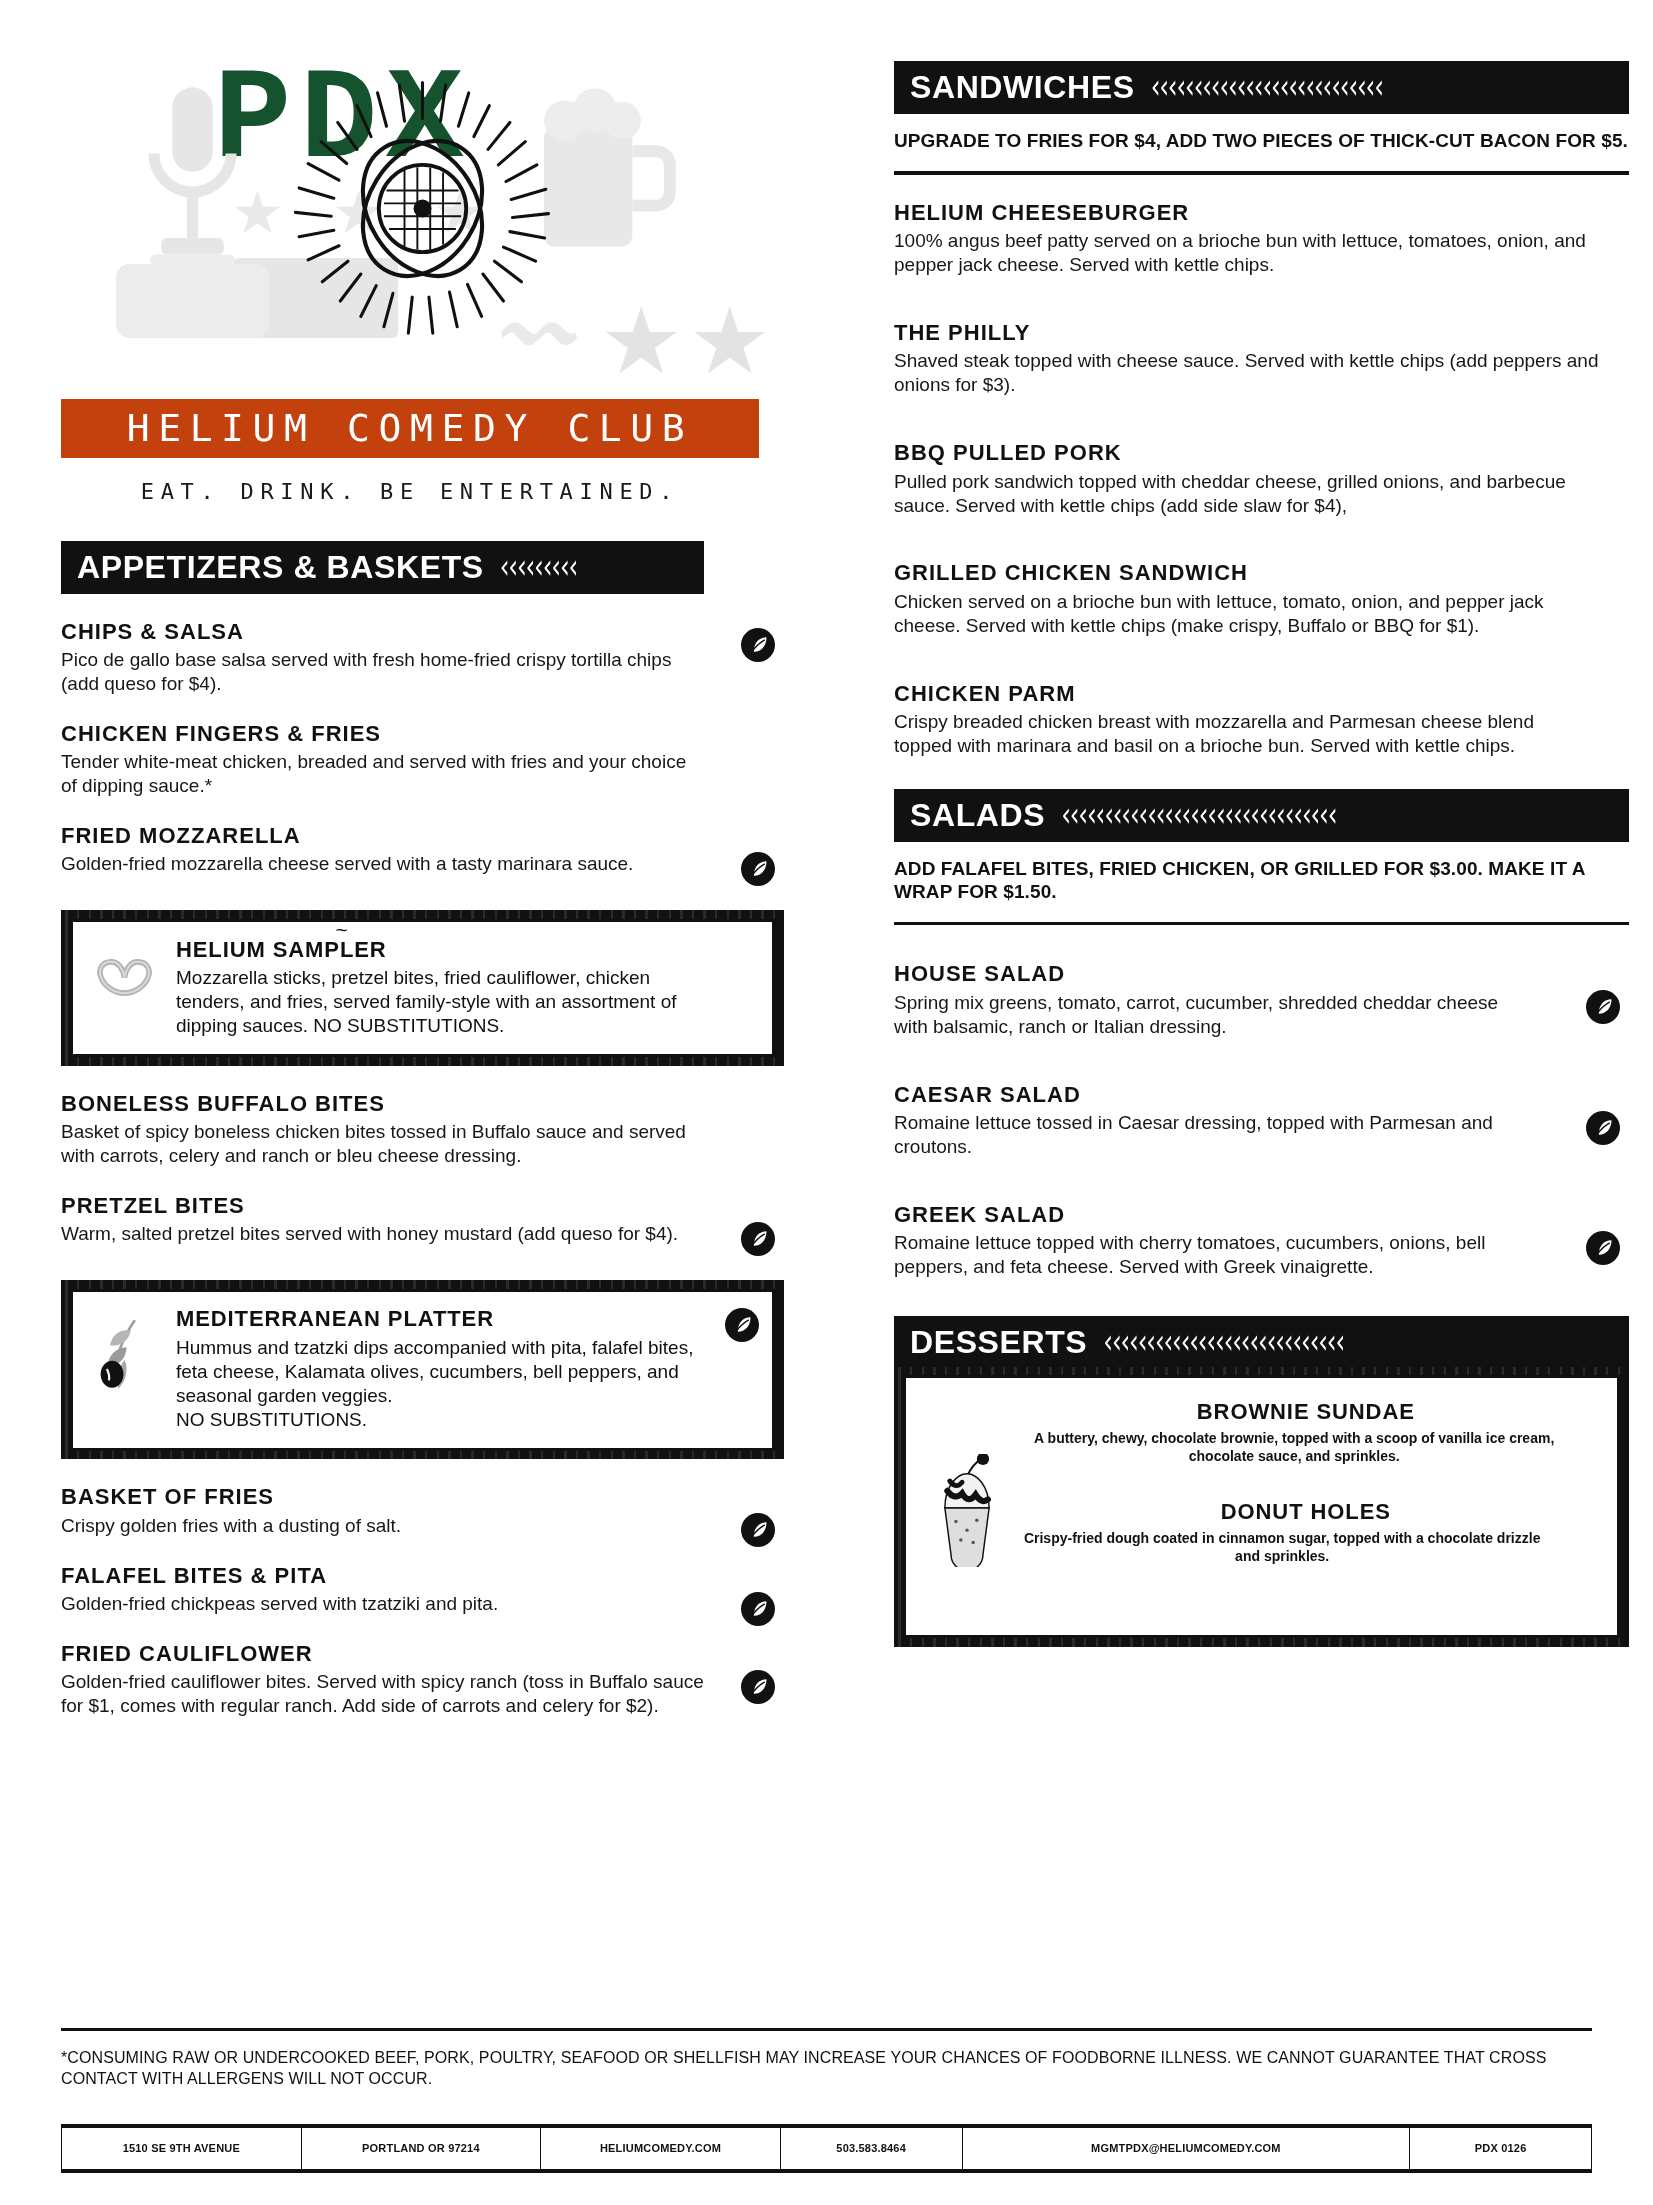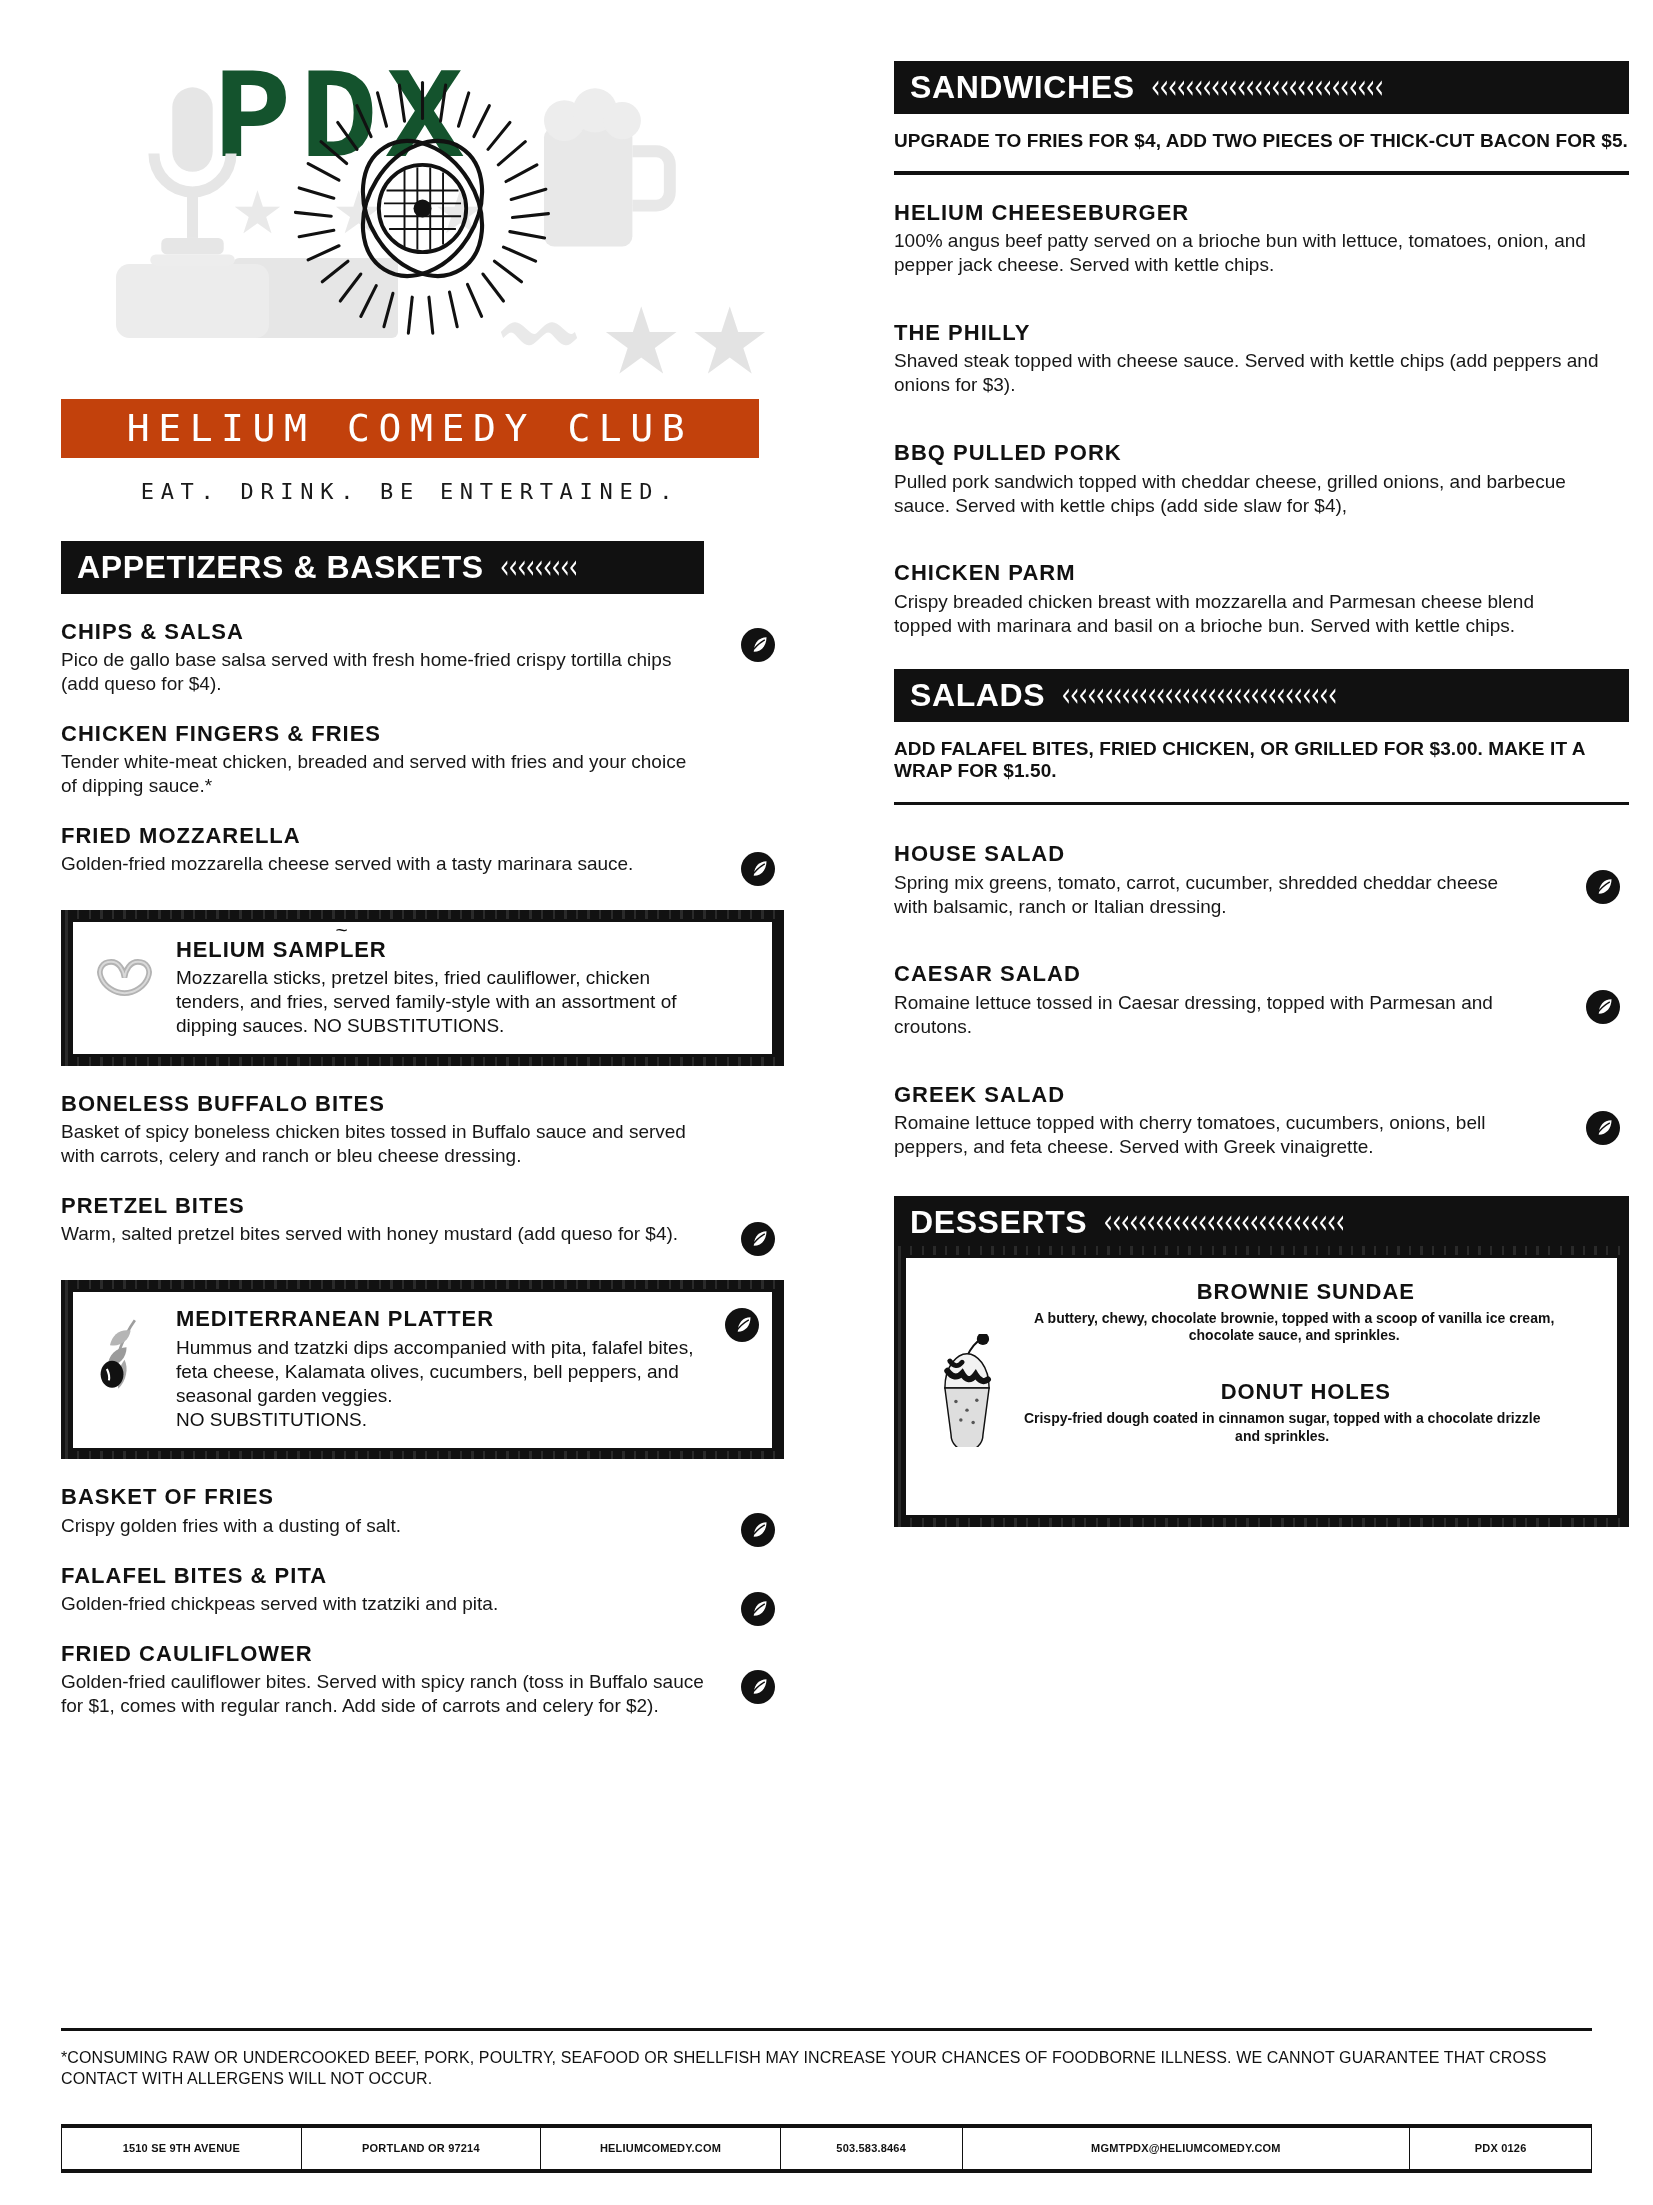--- a/index.html
+++ b/index.html
@@ -535,20 +535,24 @@
     </div>
     <div class="item" style="padding-right:18.4px;margin-top:44px">
       <div class="item-name">THE PHILLY</div>
       <div class="item-desc" style="max-width:711px">Shaved steak topped with cheese sauce. Served with kettle chips (add peppers and onions for $3).</div>
     </div>
     <div class="item" style="padding-right:18.4px;margin-top:44px">
       <div class="item-name">BBQ PULLED PORK</div>
       <div class="item-desc" style="max-width:711px">Pulled pork sandwich topped with cheddar cheese, grilled onions, and barbecue sauce. Served with kettle chips (add side slaw for $4),</div>
     </div>
     <div class="item" style="padding-right:18.4px;margin-top:44px">
+      <div class="item-name">GRILLED CHICKEN SANDWICH</div>
+      <div class="item-desc" style="max-width:723px">Chicken served on a brioche bun with lettuce, tomato, onion, and pepper jack cheese. Served with kettle chips (make crispy, Buffalo or BBQ for $1).</div>
+    </div>
+    <div class="item" style="padding-right:18.4px;margin-top:44px">
       <div class="item-name">CHICKEN PARM</div>
       <div class="item-desc" style="max-width:668px">Crispy breaded chicken breast with mozzarella and Parmesan cheese blend topped with marinara and basil on a brioche bun. Served with kettle chips.</div>
     </div>
 
     <div class="section-head sh-right" style="margin-top:31px">
       <span class="sh-title">SALADS</span>
       <span class="sh-chev">‹‹‹‹‹‹‹‹‹‹‹‹‹‹‹‹‹‹‹‹‹‹‹‹‹‹‹‹‹‹‹‹</span>
     </div>
 
     <div class="note">ADD FALAFEL BITES, FRIED CHICKEN, OR GRILLED FOR $3.00. MAKE IT A WRAP FOR $1.50.</div>

